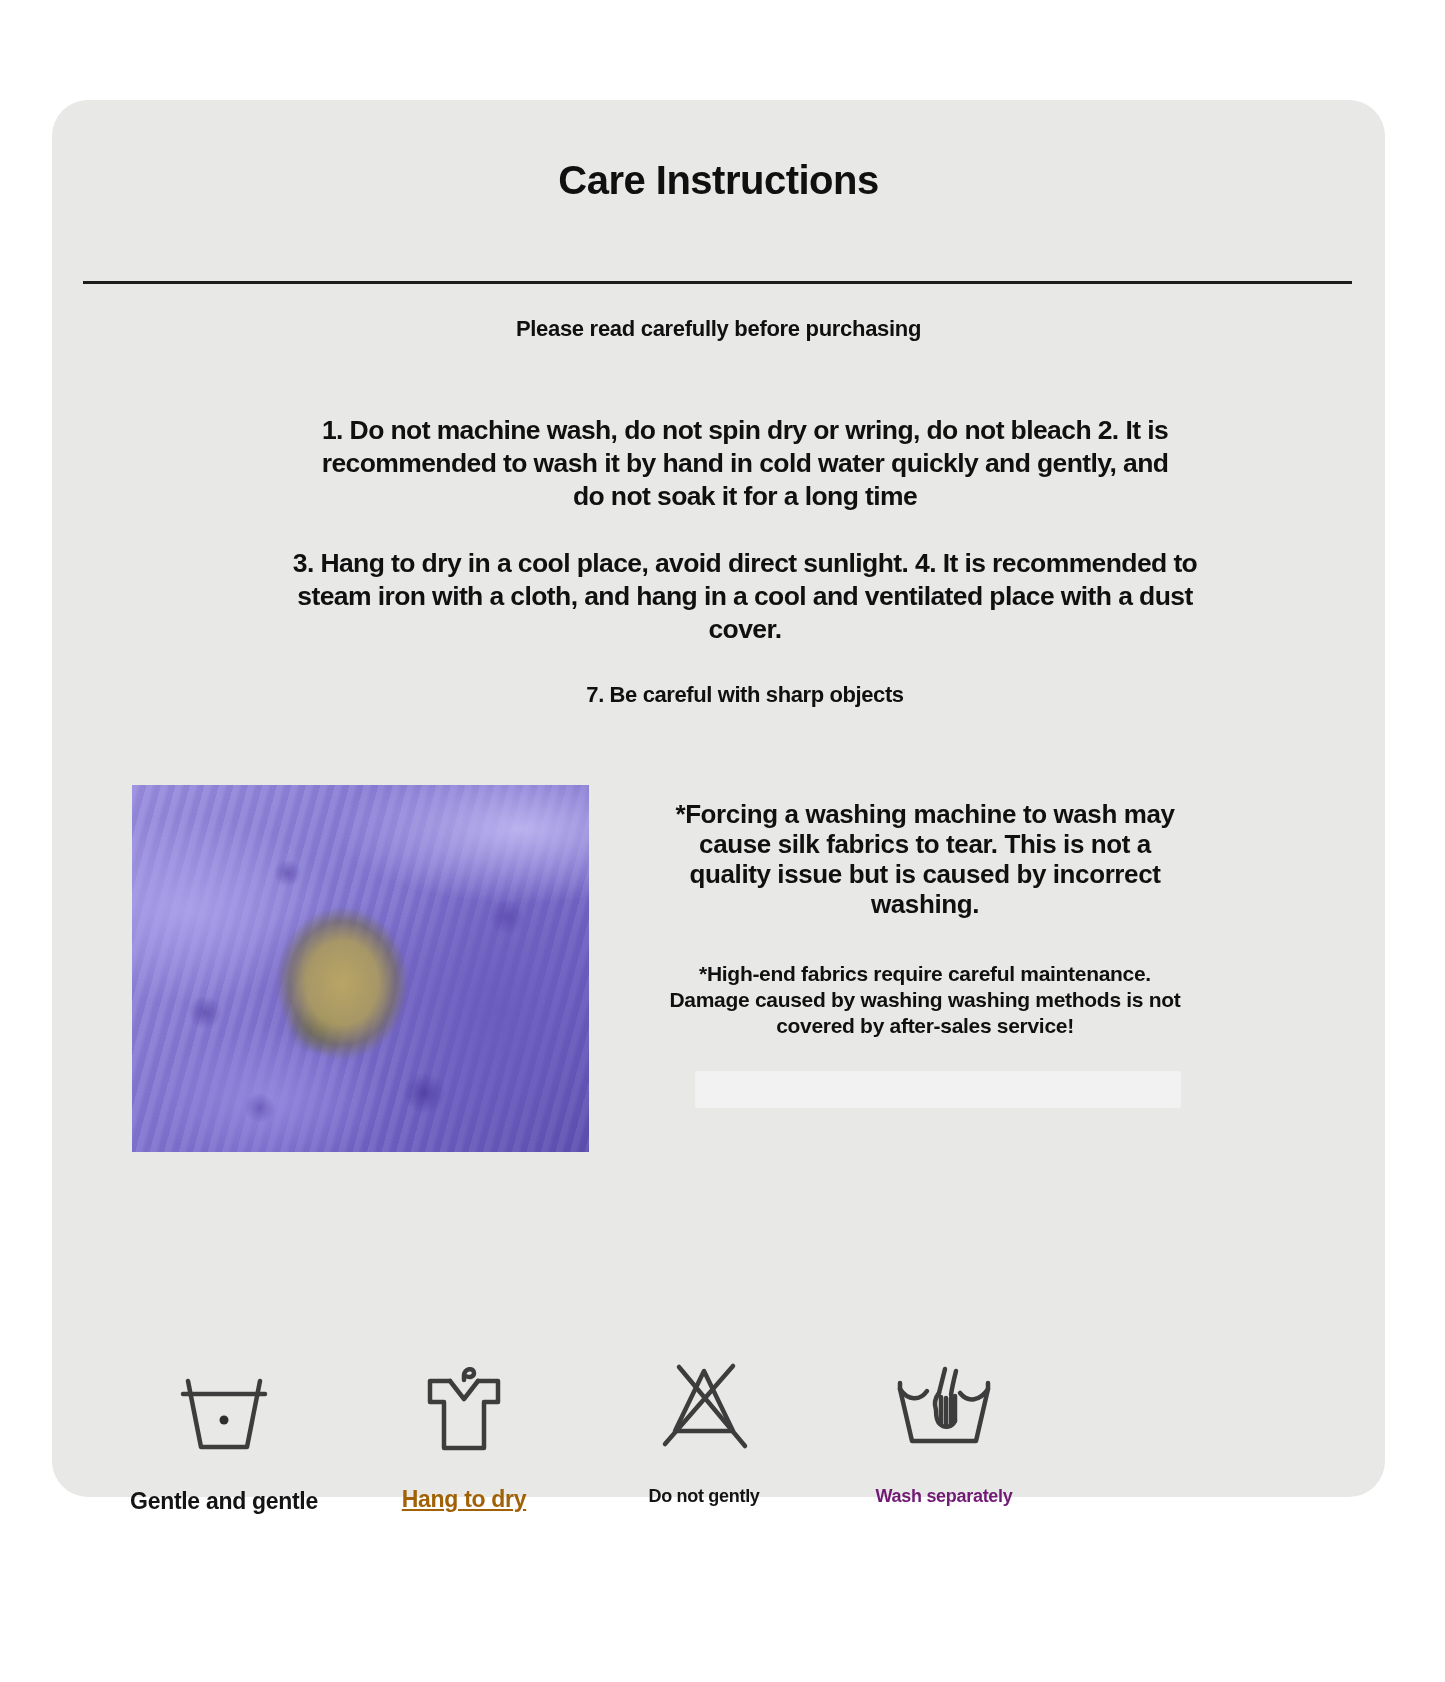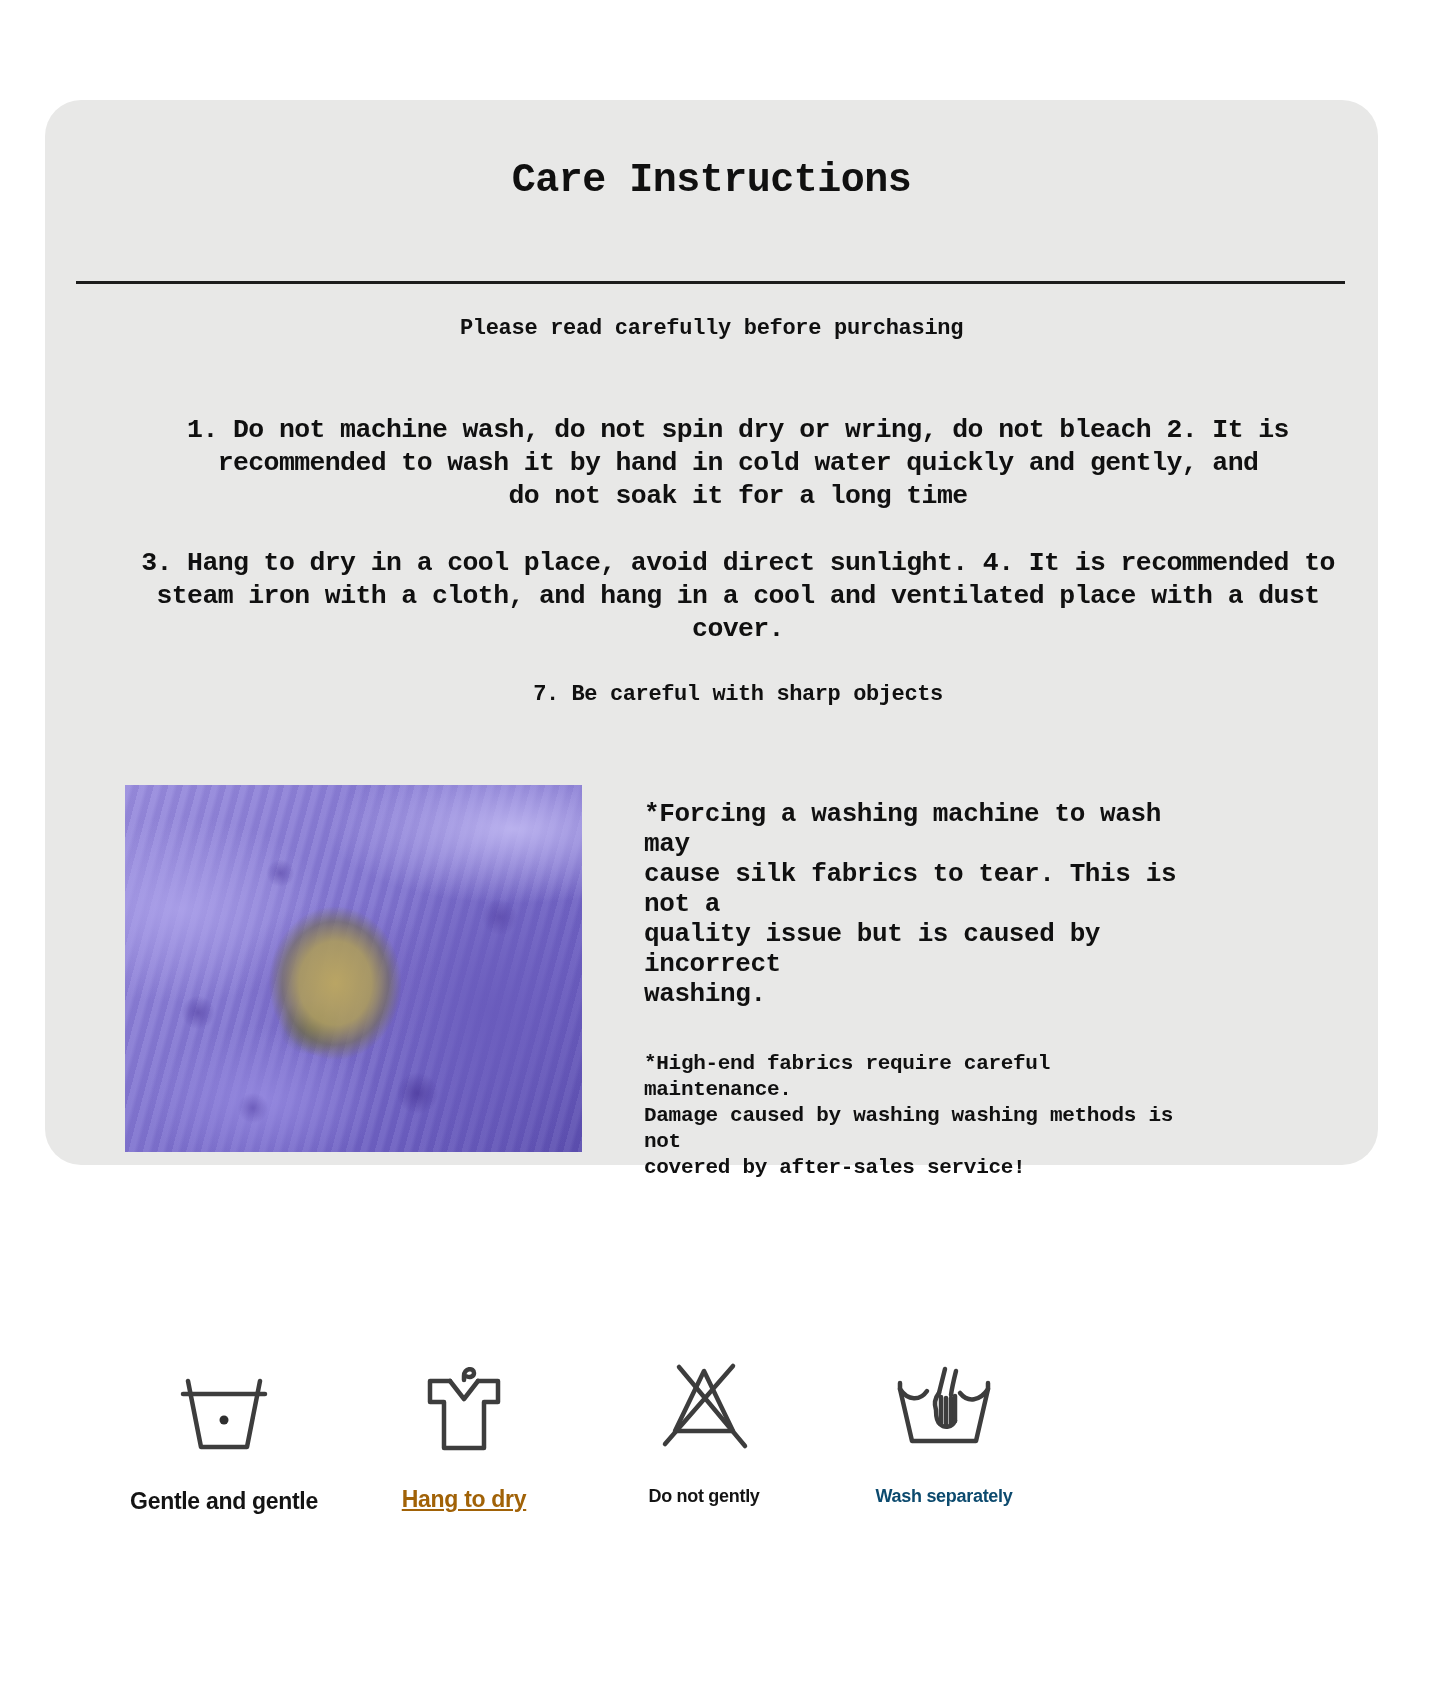--- a/index.html
+++ b/index.html
@@ -3,22 +3,22 @@
 <meta charset="utf-8">
 <style>
   * { margin:0; padding:0; box-sizing:border-box; }
   html,body { background:#ffffff; }
   .page {
     position:relative; width:1445px; height:1682px; background:#ffffff;
     font-family:"Liberation Sans","DejaVu Sans",sans-serif; color:#101010;
     overflow:hidden;
   }
   .card {
-    position:absolute; left:45px; top:100px; width:1333px; height:1065px;
-    background:#e8e8e7; border-radius:36px;font-family:Liberation Mono, monospace;
+    position:absolute; left:52px; top:100px; width:1333px; height:1397px;
+    background:#e8e8e7; border-radius:36px;
   }
   .card-title {
     position:absolute; top:58px; left:0; width:100%;
     text-align:center; font-size:40px; font-weight:700; letter-spacing:-0.5px;
   }
   .divider {
     position:absolute; top:181px; left:31px; width:1269px; height:2.5px;
     background:#1c1c1c;
   }
   .subtitle {
@@ -49,21 +49,21 @@
       radial-gradient(circle 26px at 82% 36%, rgba(84,65,164,0.6), rgba(84,65,164,0) 70%),
       radial-gradient(circle 20px at 34% 24%, rgba(84,65,164,0.6), rgba(84,65,164,0) 70%),
       radial-gradient(circle 22px at 28% 88%, rgba(84,65,164,0.55), rgba(84,65,164,0) 70%),
       radial-gradient(ellipse 300px 120px at 85% 12%, rgba(193,185,242,0.9), rgba(193,185,242,0) 62%),
       radial-gradient(ellipse 240px 150px at 12% 34%, rgba(176,166,236,0.8), rgba(176,166,236,0) 62%),
       radial-gradient(ellipse 180px 260px at 80% 62%, rgba(105,91,188,0.85), rgba(105,91,188,0) 66%),
       radial-gradient(ellipse 190px 120px at 30% 86%, rgba(152,140,226,0.8), rgba(152,140,226,0) 62%),
       repeating-linear-gradient(105deg, rgba(255,255,255,0.06) 0 5px, rgba(40,20,110,0.06) 9px 14px),
       linear-gradient(135deg, #9a8ede 0%, #8478d2 40%, #6e61c2 75%, #5d50b0 100%);
   }
-  .warn-col { margin-left:62px; width:548px; padding-top:14px; }
+  .warn-col { margin-left:62px; width:548px; padding-top:14px;text-align:center; }
   .warning-primary {
     font-size:26px; font-weight:700; line-height:30px; letter-spacing:-0.4px;
     white-space:pre-line;
   }
   .warning-secondary {
     margin-top:42px; font-size:21px; font-weight:700; line-height:26px;
     letter-spacing:-0.3px; white-space:pre-line;
   }
   .highlight-strip {
     margin-top:32px; margin-left:44px; width:486px; height:37px;
@@ -161,17 +161,17 @@
           <path class="icon-stroke" d="M52 3 C50 11 48 19 46 27"></path>
           <path class="icon-stroke" d="M63 5 C61 13 59 21 58 29"></path>
           <path class="icon-stroke" d="M46 27 C42 32 41 38 43 44 C43 50 44 56 47 58"></path>
           <path class="icon-stroke" d="M48 31 L48 57"></path>
           <path class="icon-stroke" d="M53 32 L53 59"></path>
           <path class="icon-stroke" d="M58 32 L58 58"></path>
           <path class="icon-stroke" d="M62 30 L62 55"></path>
           <path class="icon-stroke" d="M47 58 C52 63 59 61 62 55"></path>
         </svg>
       </div>
-      <div class="care-label" style="color: #0c4a6e;">Wash separately</div>
+      <div class="care-label" style="color: #701a75;">Wash separately</div>
     </div>
 
   </div>
 </div>
 
 </body></html>

